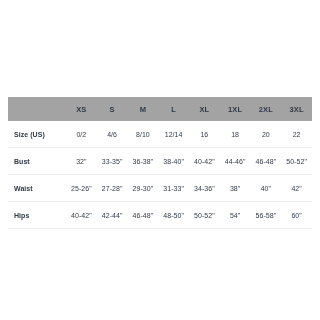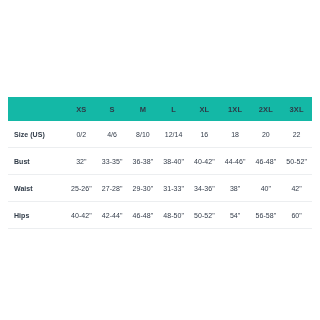--- a/index.html
+++ b/index.html
@@ -26,21 +26,21 @@
     left: 8px;
     top: 97px;
     width: 304px;
     border-collapse: collapse;
     table-layout: fixed;
   }
   #size-chart-table col.label-col { width: 58px; }
   #size-chart-table col.data-col  { width: 30.75px; }
 
   #size-chart-table thead th {
-    background: #14b8a6;
+    background: #a3a3a3;
     height: 24px;
     padding: 0;
     margin: 0;
     font-size: 7.5px;
     font-weight: bold;
     color: #2f3a47;
     text-align: center;
     vertical-align: middle;
     letter-spacing: 0.1px;
     border: none;

